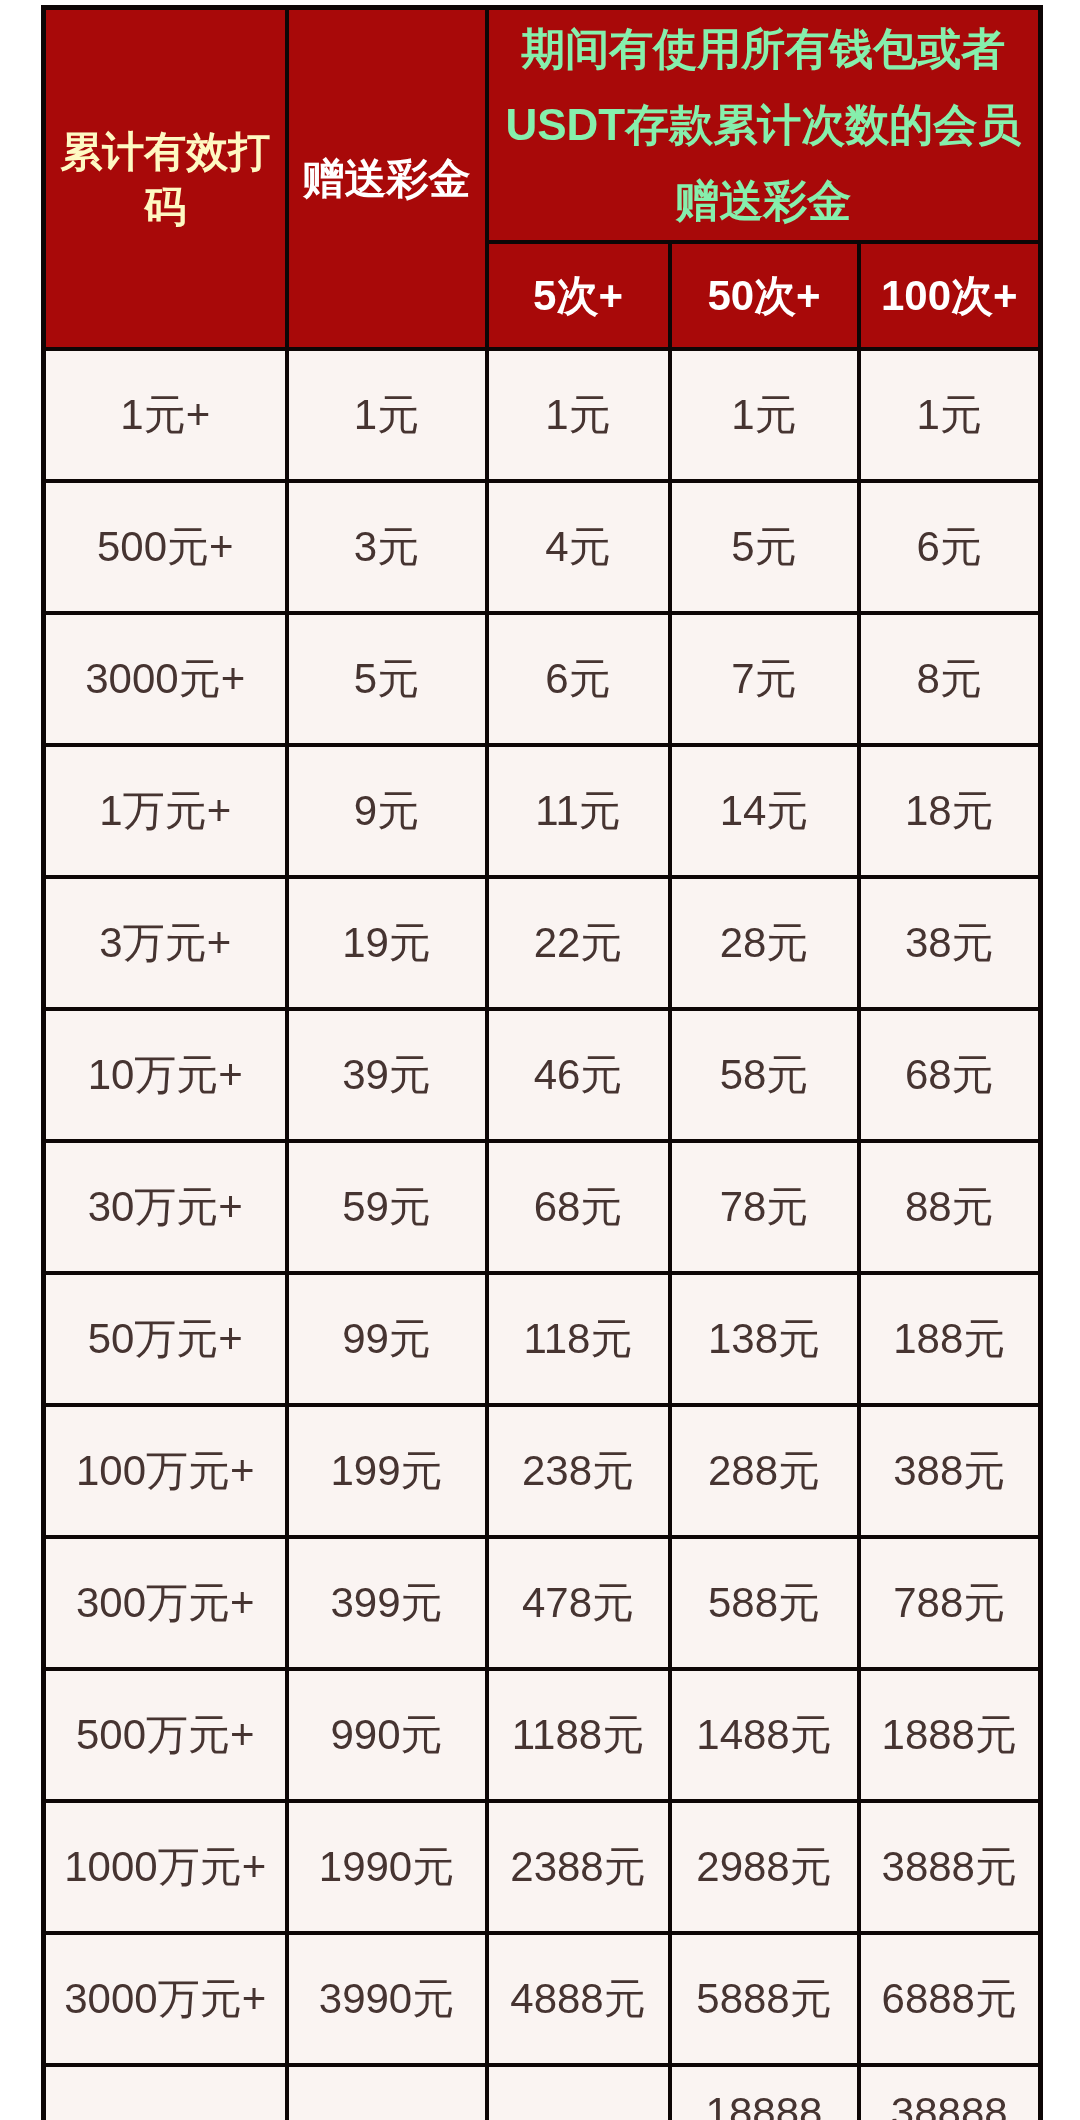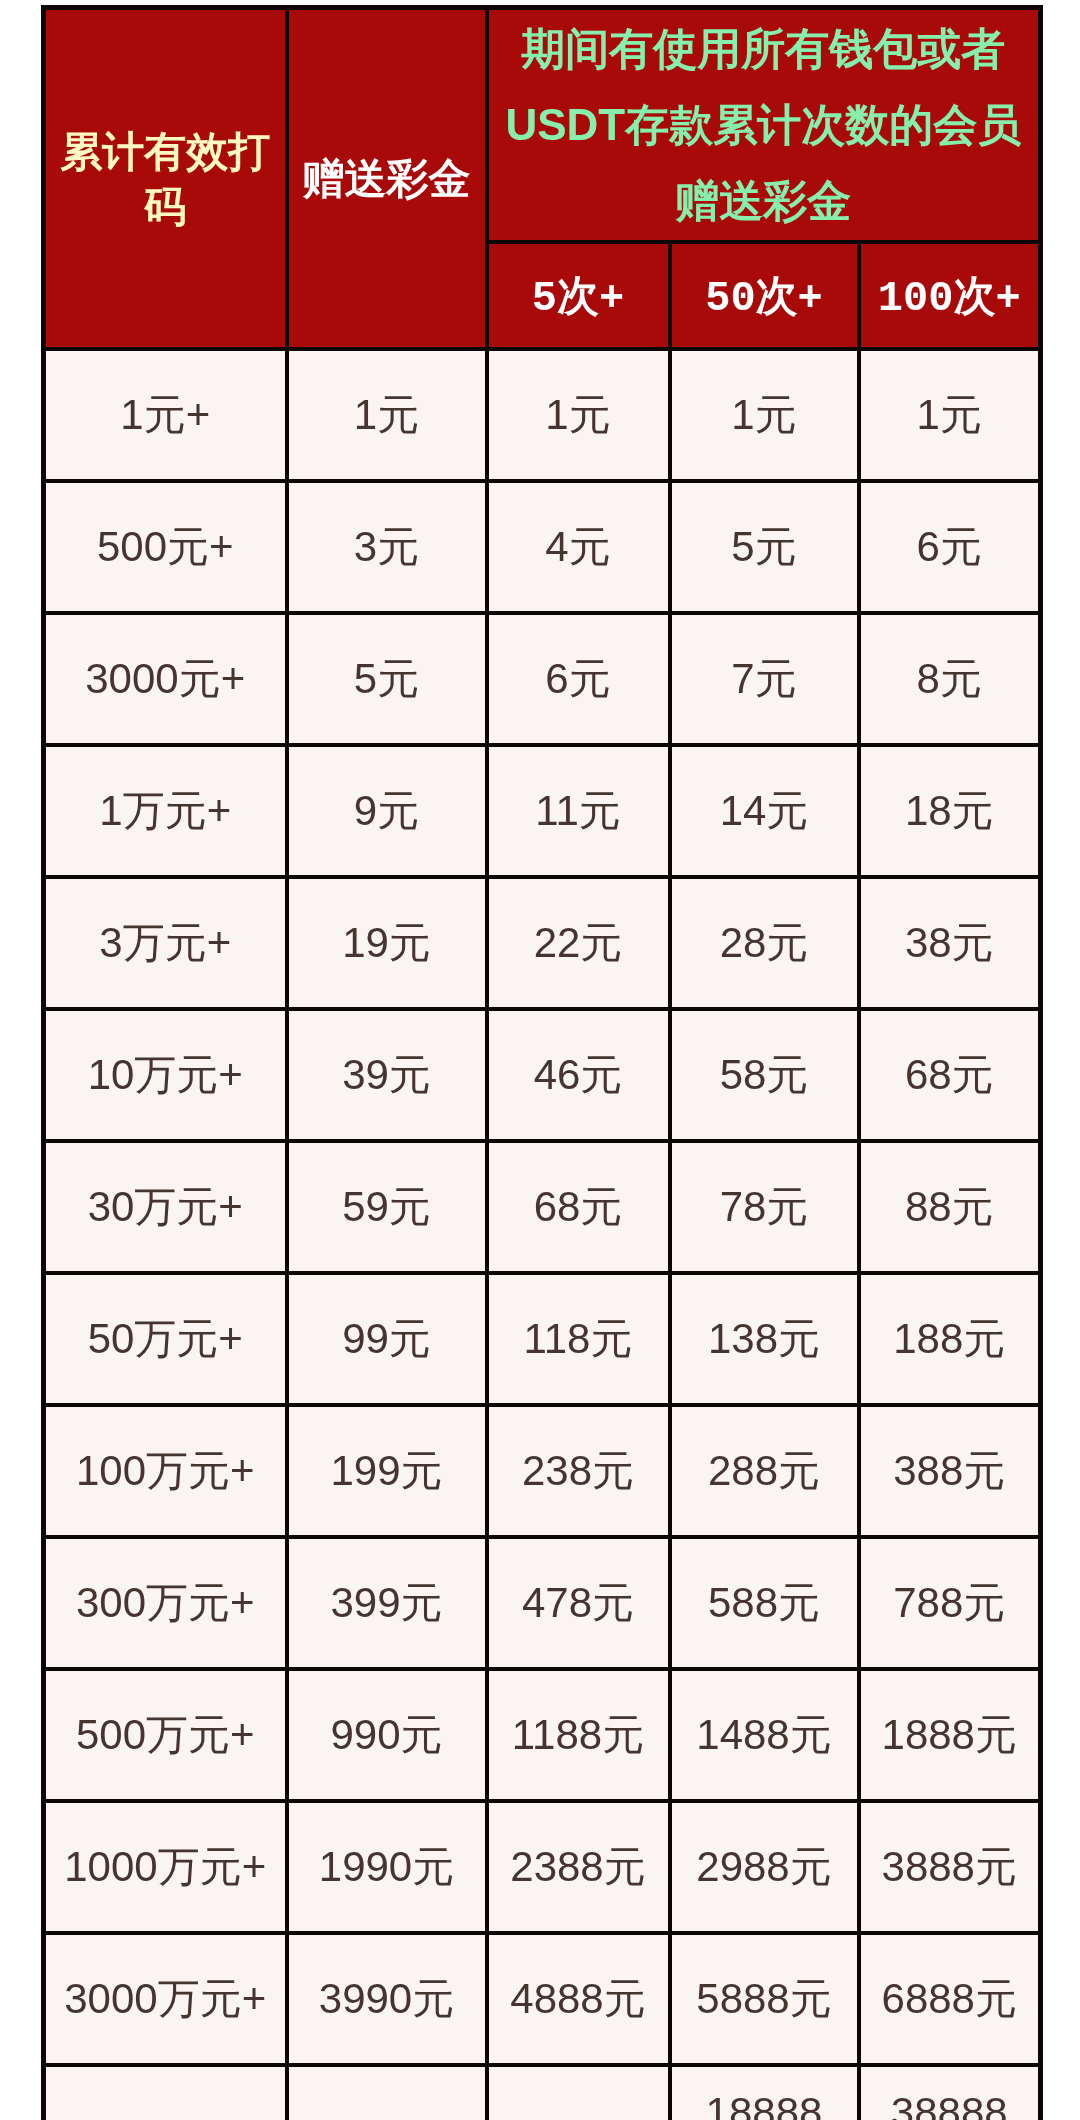--- a/index.html
+++ b/index.html
@@ -56,21 +56,20 @@
     font-size: 44px;
     line-height: 76px;
     height: 230px;
     padding: 0 2px;
   }
   th.h-sub {
     color: #ffffff;
     font-size: 42px;
     height: 103px;
     padding: 0 6px;
-    font-family: Liberation Mono, monospace;
   }
   
   tbody td {
     background: #faf4f2;
     color: #463431;
     font-size: 42px;
     line-height: 68px;
     height: 104px;
     padding: 12px 16px;
     font-weight: 400;

